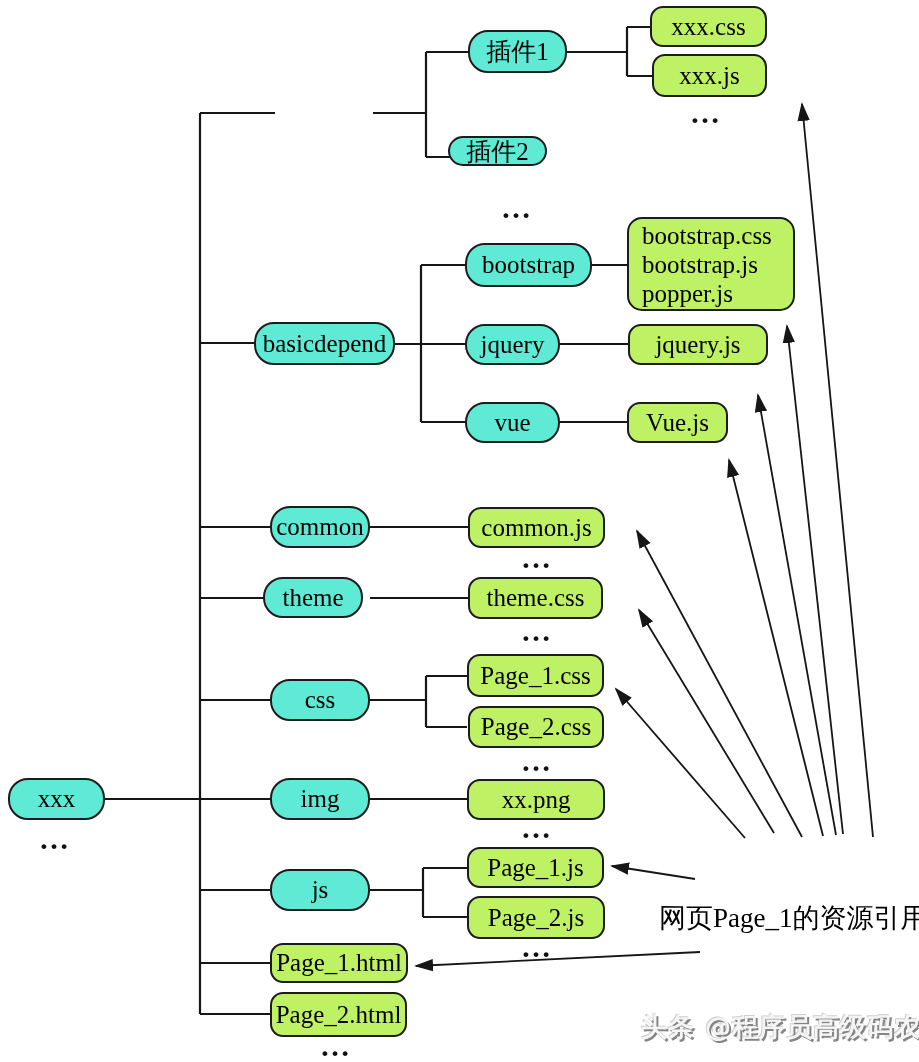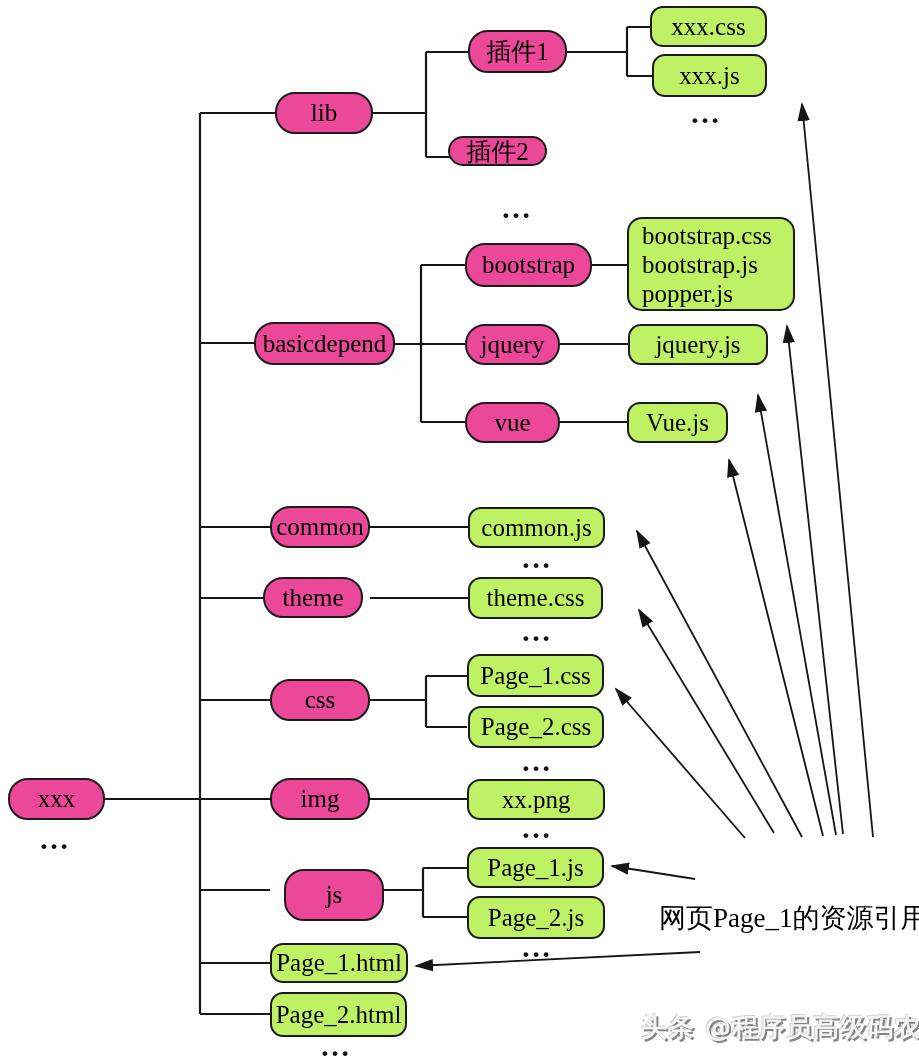--- a/index.html
+++ b/index.html
@@ -7,21 +7,21 @@
     position:relative; width:919px; height:1062px; background:#ffffff;
     font-family:"Liberation Serif","DejaVu Serif",serif; overflow:hidden;
   }
   .wires { position:absolute; left:0; top:0; width:919px; height:1062px; }
   .node {
     position:absolute; box-sizing:border-box;
     display:flex; align-items:center; justify-content:center;
     border:2px solid #1c1c1c; color:#000;
     font-size:25px; white-space:nowrap; z-index:2;
   }
-  .folder { background:#ec4899; border-radius:20px; }
+  .folder { background:#5eead4; border-radius:20px; }
   .file   { background:#bef264; border-radius:13px; }
   .multi  { flex-direction:column; align-items:flex-start; justify-content:center;
             padding-left:13px; line-height:29px; border-radius:15px; }
   .dots {
     position:absolute; transform:translate(-50%,-50%);
     font-weight:bold; font-size:30px; letter-spacing:2px; color:#111; z-index:2;
   }
   .annotation {
     position:absolute; left:659px; top:900px; font-size:27px; color:#000;
     white-space:nowrap; z-index:2;
@@ -62,32 +62,31 @@
       <line x1="823" y1="836" x2="729" y2="460" marker-end="url(#ah)"></line>
       <line x1="836" y1="835" x2="758" y2="395" marker-end="url(#ah)"></line>
       <line x1="843" y1="834" x2="787" y2="326" marker-end="url(#ah)"></line>
       <line x1="873" y1="837" x2="802" y2="104" marker-end="url(#ah)"></line>
       <line x1="695" y1="879" x2="612" y2="866" marker-end="url(#ah)"></line>
       <line x1="700" y1="952" x2="416" y2="966" marker-end="url(#ah)"></line>
     </g>
   </svg>
 
   <div class="node folder" style="left:8px;   top:778px; width:97px;  height:42px;">xxx</div>
-  <div class="node folder" style="left:275px; top:92px;  width:98px;  height:42px;">lib</div>
   <div class="node folder" style="left:468px; top:30px;  width:99px;  height:43px;">插件1</div>
   <div class="node folder" style="left:448px; top:136px; width:99px;  height:30px;">插件2</div>
   <div class="node folder" style="left:254px; top:322px; width:141px; height:43px;">basicdepend</div>
   <div class="node folder" style="left:465px; top:243px; width:127px; height:44px;">bootstrap</div>
   <div class="node folder" style="left:465px; top:324px; width:95px;  height:41px;">jquery</div>
   <div class="node folder" style="left:465px; top:402px; width:95px;  height:41px;">vue</div>
   <div class="node folder" style="left:270px; top:506px; width:100px; height:42px;">common</div>
   <div class="node folder" style="left:263px; top:577px; width:100px; height:41px;">theme</div>
   <div class="node folder" style="left:270px; top:679px; width:100px; height:42px;">css</div>
   <div class="node folder" style="left:270px; top:778px; width:100px; height:42px;">img</div>
-  <div class="node folder" style="left:284px; top:869px; width:100px; height:52px;">js</div>
+  <div class="node folder" style="left:270px; top:869px; width:100px; height:42px;">js</div>
 
   <div class="node file" style="left:650px; top:6px;   width:117px; height:41px;">xxx.css</div>
   <div class="node file" style="left:652px; top:54px;  width:115px; height:43px;">xxx.js</div>
   <div class="node file multi" style="left:627px; top:217px; width:168px; height:94px;">
     <div>bootstrap.css</div>
     <div>bootstrap.js</div>
     <div>popper.js</div>
   </div>
   <div class="node file" style="left:628px; top:324px; width:140px; height:41px;">jquery.js</div>
   <div class="node file" style="left:468px; top:507px; width:137px; height:41px;">common.js</div>

